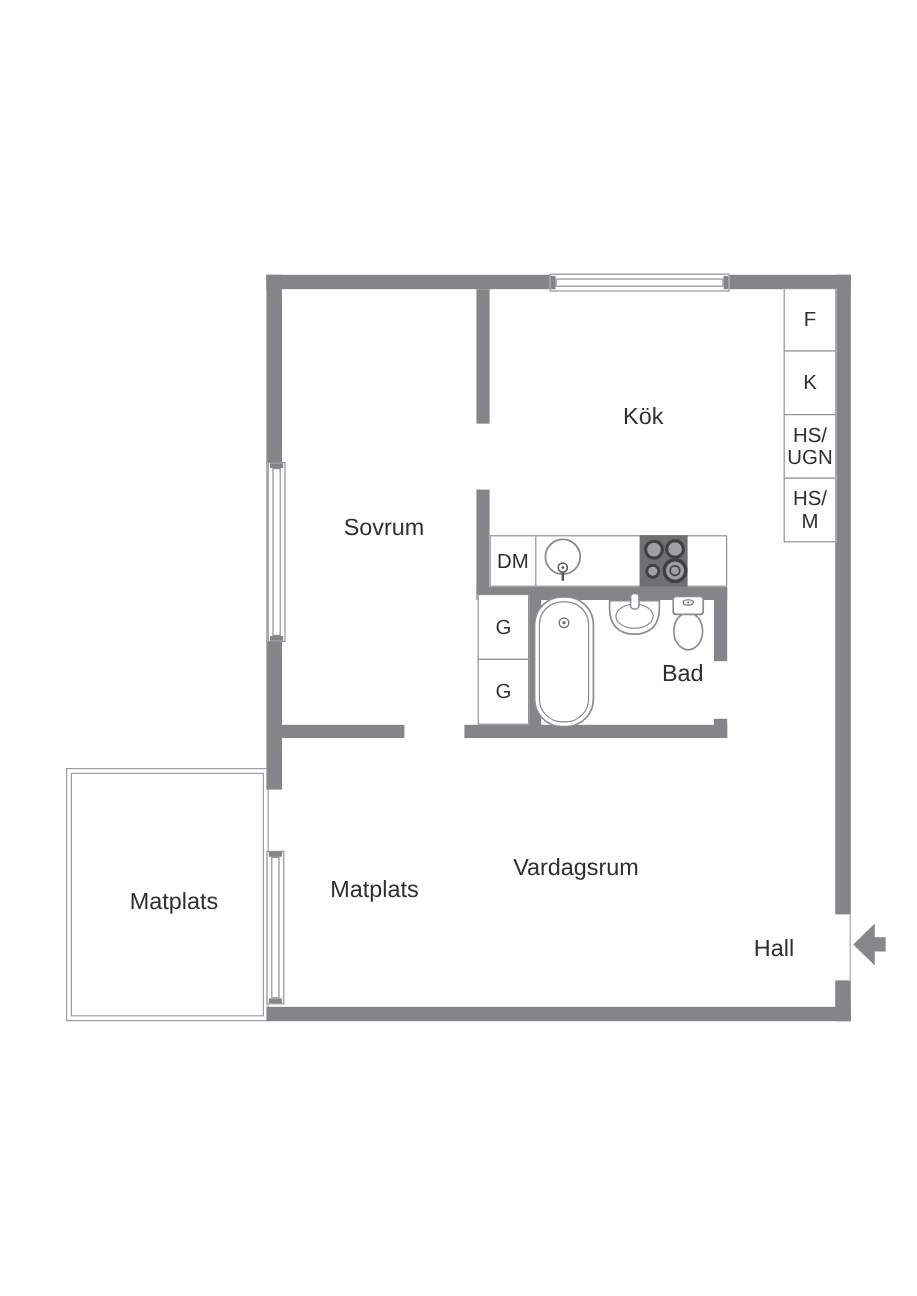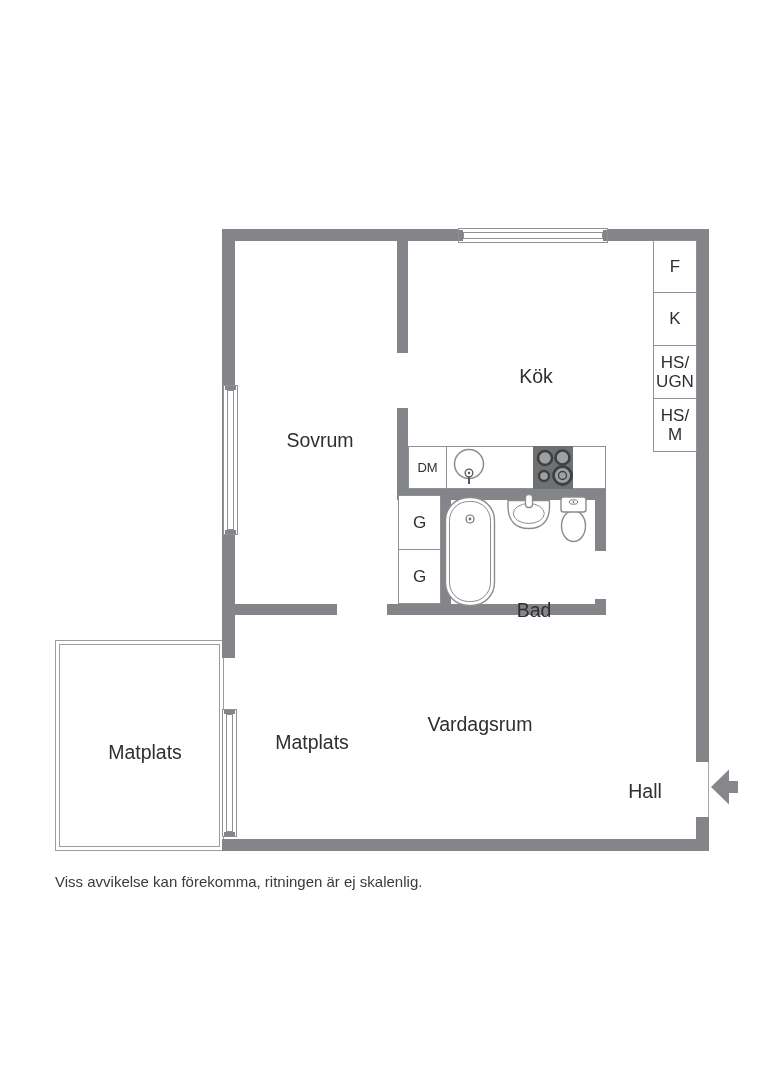--- a/index.html
+++ b/index.html
@@ -25,21 +25,21 @@
   .balcony .inner{position:absolute;left:3px;top:3px;right:3px;bottom:3px;border:1px solid #9b9da0;}
 
   .box{position:absolute;background:#fff;border:1px solid #8f9194;box-sizing:border-box;
        display:flex;align-items:center;justify-content:center;
        color:#2d2f31;text-align:center;}
   .appliance{font-size:17px;line-height:1.12;white-space:pre-line;}
   .closet{font-size:17px;}
 
   .counter{position:absolute;background:#fff;border:1px solid #8f9194;box-sizing:border-box;}
   .counter .dm-cell{position:absolute;left:0;top:0;bottom:0;width:37px;border-right:1px solid #8f9194;
-       display:flex;align-items:center;justify-content:center;font-size:13px;color:#2d2f31;}
+       display:flex;align-items:center;justify-content:center;font-size:17px;color:#2d2f31;}
 
   .room-label{position:absolute;transform:translate(-50%,-50%);
        font-size:19.5px;color:#2d2f31;white-space:nowrap;}
   .footer-note{position:absolute;left:55px;top:873px;font-size:15px;color:#3a3a3a;}
   svg.fixtures{position:absolute;left:0;top:0;pointer-events:none;}
 </style>
 </head>
 <body>
 
 <div id="canvas">
@@ -146,21 +146,20 @@
       <ellipse cx="573.5" cy="502" rx="4.2" ry="2.2" fill="#ffffff" stroke="#6f7174" stroke-width="1"></ellipse>
       <circle cx="573.5" cy="502" r="0.9" fill="#6f7174"></circle>
     </g>
 
     <g>
       <path d="M711,787 L729,769.5 L729,781 L738,781 L738,793 L729,793 L729,804.5 Z" fill="#85878a"></path>
     </g>
   </svg>
 
   <span class="room-label" style="left:320px;top:440px;">Sovrum</span>
-  <span class="room-label" style="left:536px;top:348px;margin-top:28px;">Kök</span>
-  <span class="room-label" style="left:534px;top:562px;margin-top:48px;">Bad</span>
+  <span class="room-label" style="left:536px;top:348px;">Kök</span>
+  <span class="room-label" style="left:569px;top:562px;">Bad</span>
   <span class="room-label" style="left:480px;top:724px;text-align:center;">Vardagsrum</span>
   <span class="room-label" style="left:312px;top:742px;">Matplats</span>
   <span class="room-label" style="left:645px;top:791px;">Hall</span>
   <span class="room-label" style="left:145px;top:752px;">Matplats</span>
 
-  <div class="footer-note">Viss avvikelse kan förekomma, ritningen är ej skalenlig.</div>
 </div>
 
 </body></html>

